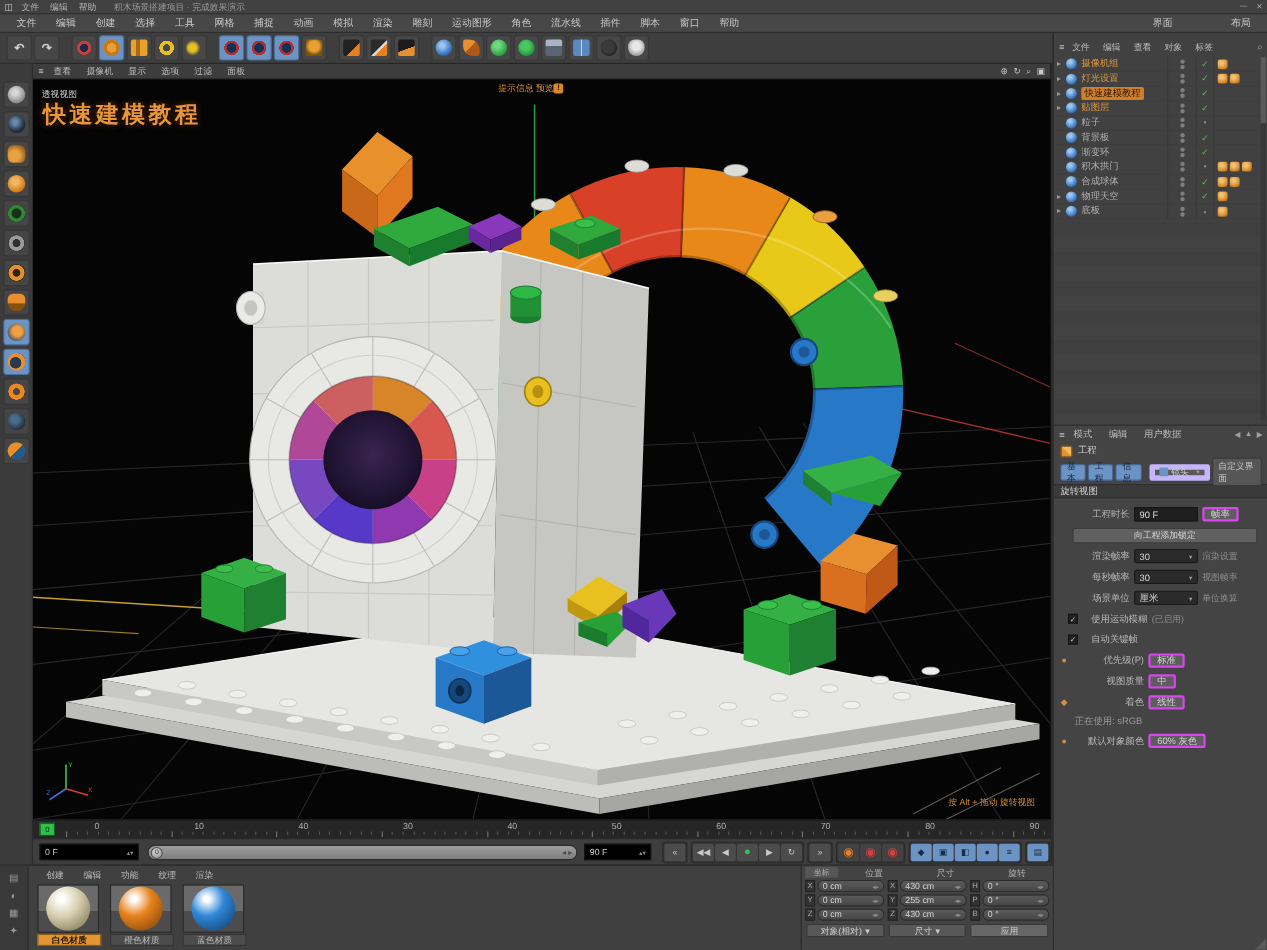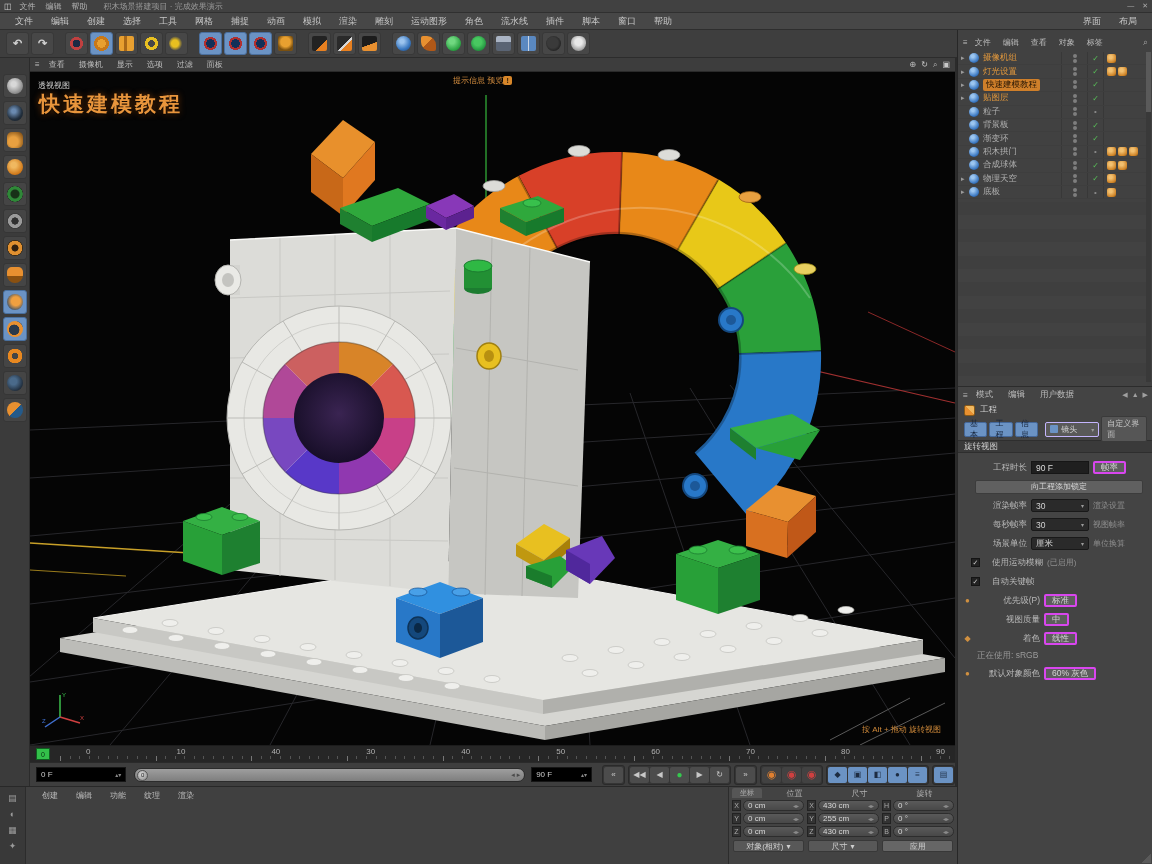--- a/index.html
+++ b/index.html
@@ -10,21 +10,21 @@
   .titlebar{position:absolute;left:0;top:0;width:1152px;height:13px;background:#414141;border-bottom:1px solid #303030;display:flex;align-items:center;font-size:8px;color:#b4b4b4;padding:0 4px;gap:6px;}
   .app-glyph{color:#d0d0d0;font-size:8px;}
   .tb-token{padding:0 2px;}
   .tb-title{color:#9a9a9a;margin-left:8px;}
   .window-controls{margin-left:auto;display:flex;gap:8px;}
   .wc-btn{font-size:7px;color:#aaa;}
 
   
   .menubar{position:absolute;left:0;top:13px;width:1152px;height:17px;background:#474747;border-bottom:1px solid #2e2e2e;display:flex;align-items:center;font-size:9px;color:#c8c8c8;padding:0 6px;}
   .menu-item{padding:0 9px;}
-  .menubar-right{margin-left:auto;display:flex;}
+  .menubar-right{margin-left:auto;display:flex;gap:35px;}
 
   
   .toolbar{position:absolute;left:0;top:30px;width:957px;height:28px;background:#3e3e3e;border-bottom:1px solid #2c2c2c;display:flex;align-items:center;padding:0 6px;gap:2px;}
   .tb-btn{width:23px;height:23px;border-radius:3px;background:#474747;display:flex;align-items:center;justify-content:center;border:1px solid #383838;}
   .tb-btn.active{background:#6b93c4;border-color:#4a6f9e;}
   .tb-sep{width:7px;height:23px;}
   .tb-ic{width:15px;height:15px;border-radius:50%;display:flex;align-items:center;justify-content:center;font-size:11px;color:#cfcfcf;}
   .i-undo,.i-redo{background:none;font-weight:bold;}
   .i-sel{background:radial-gradient(circle,#1c2a44 34%,#c04040 36% 60%,transparent 61%);}
   .i-move{background:radial-gradient(circle,#e8a030 40%,#c87818 41% 70%,transparent 71%);border-radius:2px;}
@@ -102,21 +102,21 @@
   .om-scroll-thumb{width:5px;height:60px;background:#5a5a5a;}
 
   
   .attr{position:absolute;left:0;top:356px;width:195px;bottom:0;background:#444444;border-top:1px solid #2c2c2c;font-size:8.5px;}
   .attr-menu{height:15px;display:flex;align-items:center;padding:0 5px;gap:1px;color:#bdbdbd;}
   .attr-hist{margin-left:auto;display:flex;gap:4px;font-size:7px;color:#a0a0a0;}
   .attr-titlerow{height:16px;display:flex;align-items:center;padding:0 6px;gap:5px;color:#d0d0d0;}
   .attr-title-ic{width:11px;height:11px;border-radius:2px;background:linear-gradient(45deg,#e89030 50%,#f0b860 51%);border:1px solid #8a5a18;}
   .attr-tabs{height:22px;display:flex;align-items:center;padding:0 6px;gap:2px;}
   .attr-tab{height:15px;padding:0 5px;background:#6b93c4;border:1px solid #45689a;border-radius:2px;color:#16243a;font-size:8px;display:flex;align-items:center;}
-  .attr-dd{height:15px;width:62px;margin-left:5px;background:#595959;border:1px solid #c4b5fd;border-radius:2px;color:#cfcfcf;font-size:8px;display:flex;align-items:center;padding:0 4px;gap:3px;}
+  .attr-dd{height:15px;width:62px;margin-left:5px;background:#595959;border:5px solid #c4b5fd;border-radius:2px;color:#cfcfcf;font-size:8px;display:flex;align-items:center;padding:0 4px;gap:3px;}
   .attr-dd .sq{width:8px;height:8px;background:#6b93c4;border-radius:1px;}
   .attr-dd .car{margin-left:auto;font-size:6px;color:#9a9a9a;}
   .attr-custom{margin-left:auto;color:#c8c8c8;font-size:8px;background:#565656;border:1px solid #3a3a3a;border-radius:2px;padding:1px 5px;}
   .attr-section{height:13px;background:#3a3a3a;border-top:1px solid #2e2e2e;border-bottom:1px solid #2e2e2e;color:#cfcfcf;display:flex;align-items:center;padding:0 6px;font-size:8.5px;}
   .attr-body{padding:5px 5px;}
   .arow{display:flex;align-items:center;height:19px;gap:4px;color:#b8b8b8;}
   .arow .lbl{width:64px;flex:0 0 auto;padding-left:8px;white-space:nowrap;overflow:hidden;text-align:right;}
   .arow .val{width:58px;height:13px;background:#1f1f1f;border:1px solid #161616;color:#ddd;display:flex;align-items:center;padding:0 4px;}
   .arow .btn{height:13px;background:#5d5d5d;border:2px solid #d946ef;border-radius:2px;color:#d4d4d4;display:flex;align-items:center;padding:0 6px;}
   .arow .sel{width:58px;height:13px;background:#2a2a2a;border:1px solid #191919;border-radius:2px;color:#d4d4d4;display:flex;align-items:center;padding:0 4px;}
@@ -1008,20 +1008,40 @@
         <span>▦</span>
         <span>✦</span>
       </div>
     <div class="mat-menu">
         <span class="vp-menu">创建</span>
         <span class="vp-menu">编辑</span>
         <span class="vp-menu">功能</span>
         <span class="vp-menu">纹理</span>
         <span class="vp-menu">渲染</span>
       </div>
+    <div class="mat-items">
+        <div class="mat-item selected">
+          <div class="mat-thumb">
+            <span class="mat-sphere" style="background: radial-gradient(circle at 35% 28%, rgb(255, 255, 255) 6%, rgb(216, 210, 178) 40%, rgb(119, 112, 78) 95%);"></span>
+          </div>
+          <div class="mat-label">白色材质</div>
+        </div>
+        <div class="mat-item">
+          <div class="mat-thumb">
+            <span class="mat-sphere" style="background: radial-gradient(circle at 35% 28%, rgb(255, 255, 255) 6%, rgb(232, 130, 28) 40%, rgb(124, 66, 8) 95%);"></span>
+          </div>
+          <div class="mat-label">橙色材质</div>
+        </div>
+        <div class="mat-item">
+          <div class="mat-thumb">
+            <span class="mat-sphere" style="background: radial-gradient(circle at 35% 28%, rgb(255, 255, 255) 6%, rgb(47, 136, 216) 40%, rgb(18, 63, 110) 95%);"></span>
+          </div>
+          <div class="mat-label">蓝色材质</div>
+        </div>
+      </div>
   </div>
 
   <div class="coords">
     <div class="co-head">
       <span class="tab">坐标</span>
       <span style="flex:1;display:flex;">
           <span class="h">位置</span>
           <span class="h">尺寸</span>
           <span class="h">旋转</span>
         </span>

